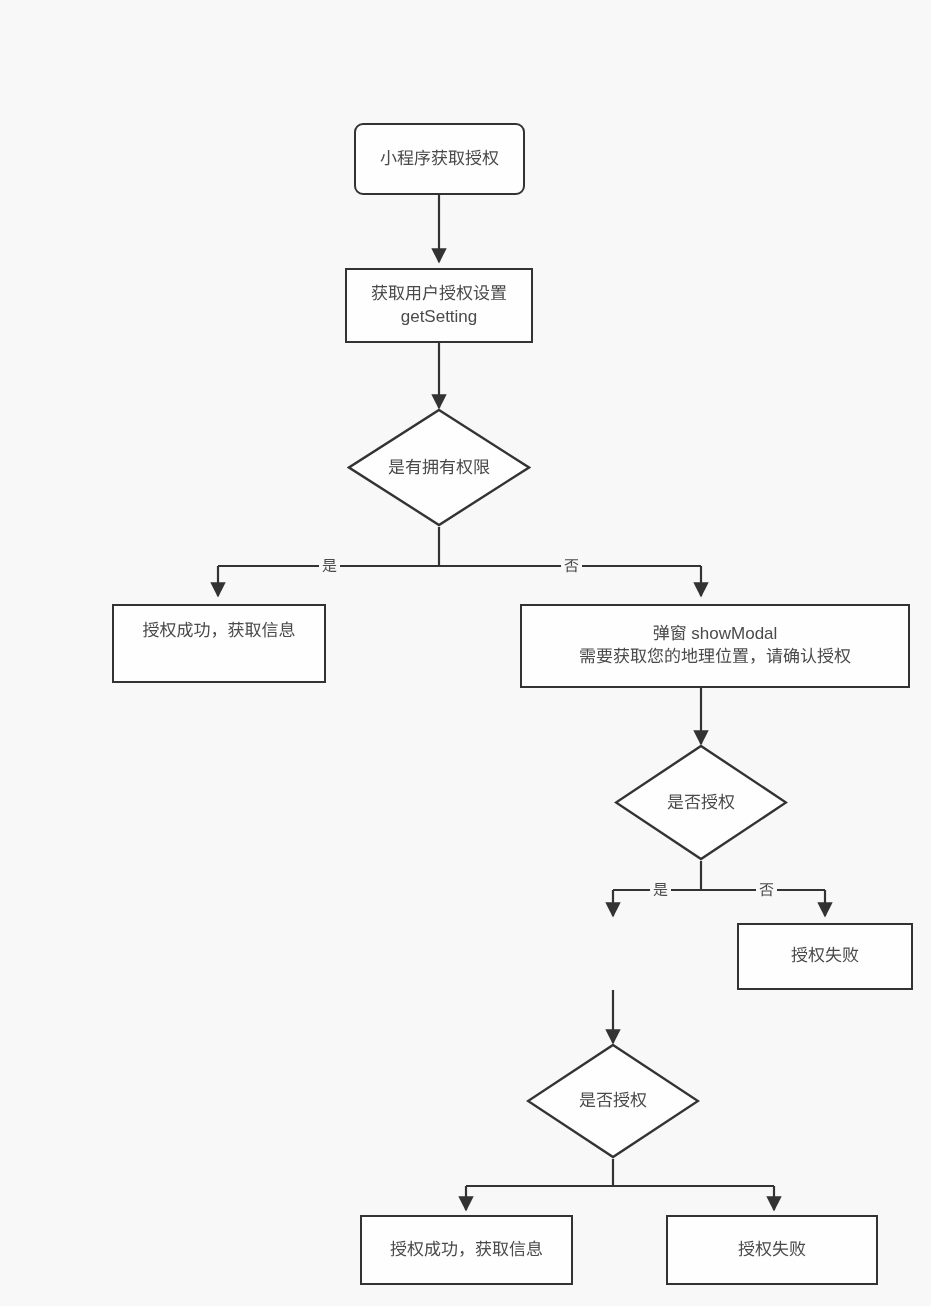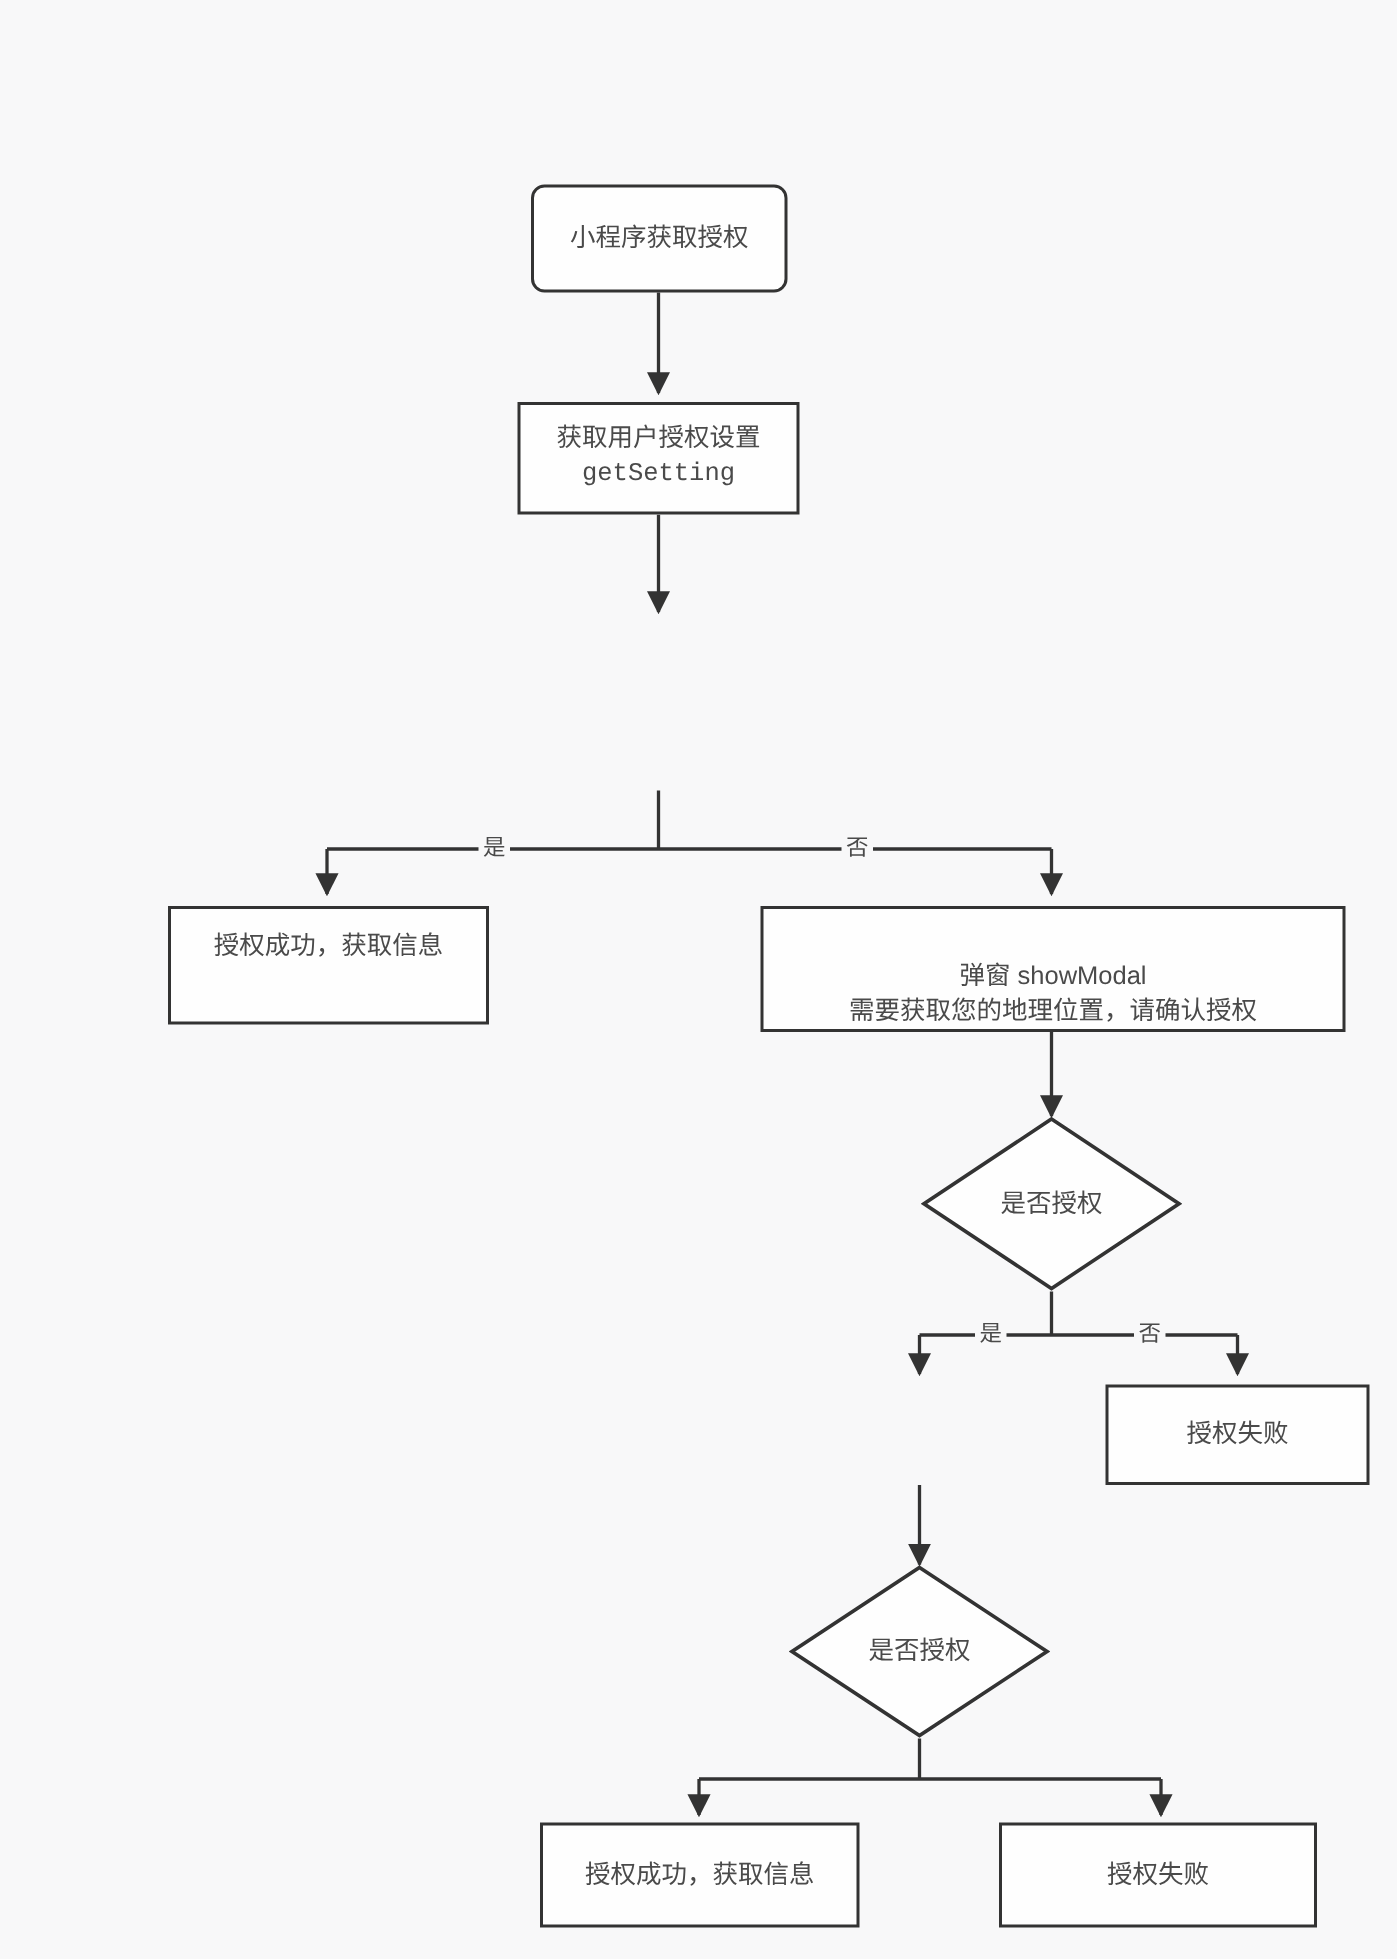--- a/index.html
+++ b/index.html
@@ -124,34 +124,40 @@
       <path d="M 448 1186 L 756 1186"></path>
       <path d="M 448 1186 L 448 1210" marker-end="url(#arrow)"></path>
       <path d="M 756 1186 L 756 1210" marker-end="url(#arrow)"></path>
     </g>
   </svg>
 
   <div class="node rounded align-mid" style="left:336px; top:123px; width:171px; height:72px;">
     <span class="node-text">小程序获取授权</span>
   </div>
 
-  <div class="node align-mid" style="left:327px; top:268px; width:188px; height:75px;font-family:Liberation Mono, monospace;">
+  <div class="node align-mid" style="left:327px; top:268px; width:188px; height:75px;">
     <span class="node-text">获取用户授权设置
 getSetting</span>
   </div>
 
+  <div class="diamond" style="left:329px; top:408px; width:184px; height:119px;">
+    <svg class="dia-shape" viewBox="0 0 184 119" preserveAspectRatio="none">
+      <polygon points="92,2 182,59.5 92,117 2,59.5" fill="#fefefe" stroke="#333333" stroke-width="2.4"></polygon>
+    </svg>
+    <span class="dia-label">是有拥有权限</span>
+  </div>
 
   <div class="edge-label" style="left:301px; top:557px;">是</div>
   <div class="edge-label" style="left:543px; top:557px;">否</div>
 
   <div class="node align-upper" style="left:94px; top:604px; width:214px; height:79px;">
     <span class="node-text">授权成功，获取信息</span>
   </div>
 
-  <div class="node align-mid" style="left:489px; top:604px; width:390px; height:84px;align-items:flex-end;">
+  <div class="node align-mid" style="left:502px; top:604px; width:390px; height:84px;">
     <span class="node-text">弹窗 showModal
 需要获取您的地理位置，请确认授权</span>
   </div>
 
   <div class="diamond" style="left:596px; top:744px; width:174px; height:117px;">
     <svg class="dia-shape" viewBox="0 0 174 117" preserveAspectRatio="none">
       <polygon points="87,2 172,58.5 87,115 2,58.5" fill="#fefefe" stroke="#333333" stroke-width="2.4"></polygon>
     </svg>
     <span class="dia-label">是否授权</span>
   </div>

